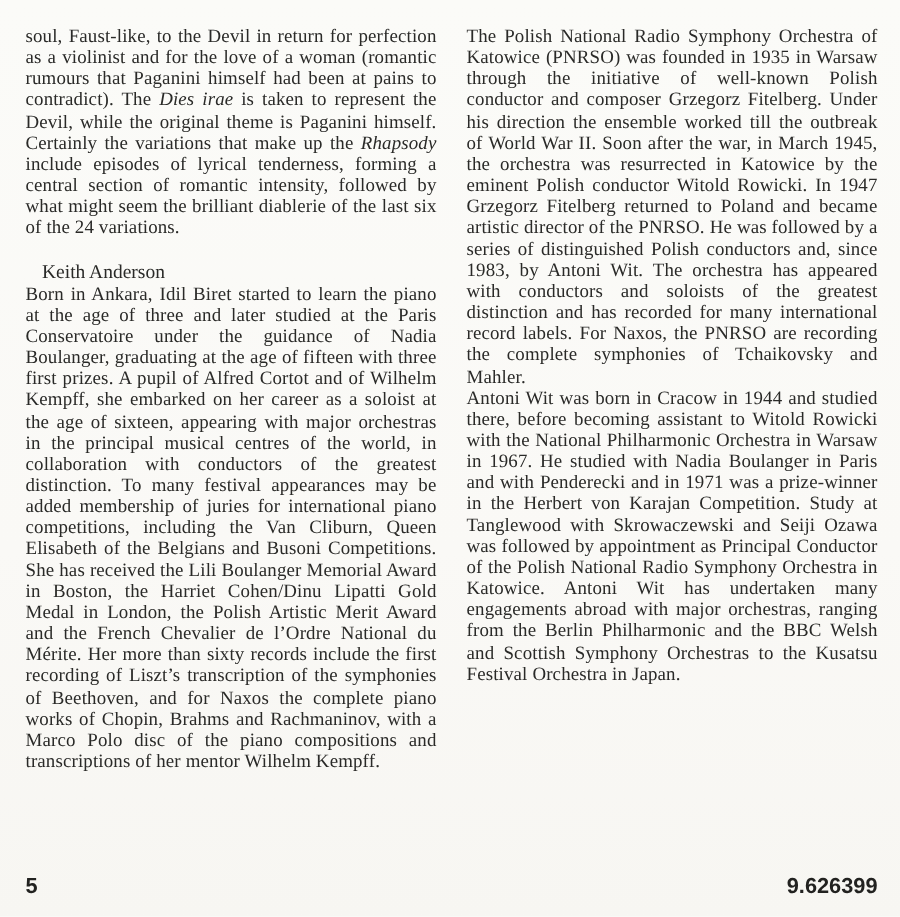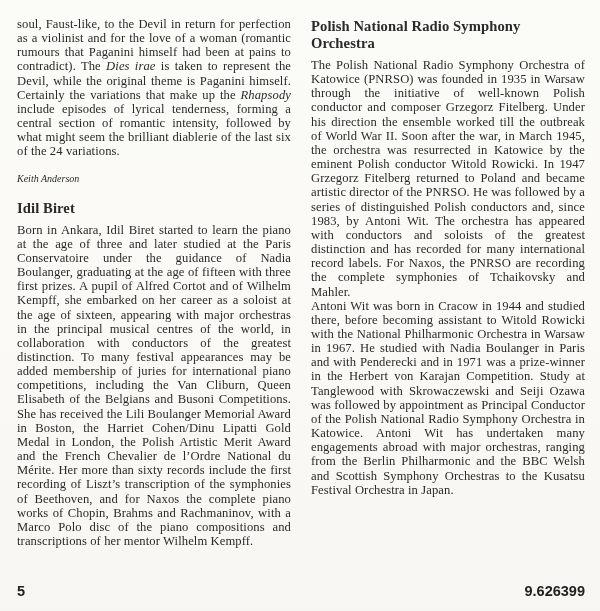--- a/index.html
+++ b/index.html
@@ -30,23 +30,22 @@
   }
   p.body {
     font-size: 12.6px;
     line-height: 14.15px;
     text-align: justify;
     margin: 0;
     letter-spacing: 0.1px;
   }
   p.body em { font-style: italic; }
   .author-credit {
-    font-size: 10px;
-    font-style: italic;
-    margin: 14px 0 0 0;
+    font-size: 13px;
+    margin: 14px 0 0 11px;
   }
   h2.section-heading {
     font-size: 14.6px;
     font-weight: bold;
     line-height: 17px;
     margin: 0 0 6px 0;
     letter-spacing: 0.1px;
   }
   .left .section-heading { margin-top: 16px; }
   .right .section-heading.first { margin-top: 1px; }
@@ -69,26 +68,24 @@
 <body>
 
 <div class="scan-page">
   <div class="columns">
 
     <div class="column left">
       <p class="body"><span>soul, Faust-like, to the Devil in return for perfection as a violinist and for the love of a woman (romantic rumours that Paganini himself had been at pains to contradict). The </span><em>Dies irae</em><span> is taken to represent the Devil, while the original theme is Paganini himself. Certainly the variations that make up the </span><em>Rhapsody</em><span> include episodes of lyrical tenderness, forming a central section of romantic intensity, followed by what might seem the brilliant diablerie of the last six of the 24 variations.</span></p>
 
       <p class="author-credit">Keith Anderson</p>
 
-      <h2 class="section-heading">Idil Biret</h2>
       <p class="body">Born in Ankara, Idil Biret started to learn the piano at the age of three and later studied at the Paris Conservatoire under the guidance of Nadia Boulanger, graduating at the age of fifteen with three first prizes. A pupil of Alfred Cortot and of Wilhelm Kempff, she embarked on her career as a soloist at the age of sixteen, appearing with major orchestras in the principal musical centres of the world, in collaboration with conductors of the greatest distinction. To many festival appearances may be added membership of juries for international piano competitions, including the Van Cliburn, Queen Elisabeth of the Belgians and Busoni Competitions. She has received the Lili Boulanger Memorial Award in Boston, the Harriet Cohen/Dinu Lipatti Gold Medal in London, the Polish Artistic Merit Award and the French Chevalier de l’Ordre National du Mérite. Her more than sixty records include the first recording of Liszt’s transcription of the symphonies of Beethoven, and for Naxos the complete piano works of Chopin, Brahms and Rachmaninov, with a Marco Polo disc of the piano compositions and transcriptions of her mentor Wilhelm Kempff.</p>
     </div>
 
     <div class="column right">
-      <h2 class="section-heading first">Polish National Radio Symphony Orchestra</h2>
       <p class="body">The Polish National Radio Symphony Orchestra of Katowice (PNRSO) was founded in 1935 in Warsaw through the initiative of well-known Polish conductor and composer Grzegorz Fitelberg. Under his direction the ensemble worked till the outbreak of World War II. Soon after the war, in March 1945, the orchestra was resurrected in Katowice by the eminent Polish conductor Witold Rowicki. In 1947 Grzegorz Fitelberg returned to Poland and became artistic director of the PNRSO. He was followed by a series of distinguished Polish conductors and, since 1983, by Antoni Wit. The orchestra has appeared with conductors and soloists of the greatest distinction and has recorded for many international record labels. For Naxos, the PNRSO are recording the complete symphonies of Tchaikovsky and Mahler.</p>
 
       <p class="body">Antoni Wit was born in Cracow in 1944 and studied there, before becoming assistant to Witold Rowicki with the National Philharmonic Orchestra in Warsaw in 1967. He studied with Nadia Boulanger in Paris and with Penderecki and in 1971 was a prize-winner in the Herbert von Karajan Competition. Study at Tanglewood with Skrowaczewski and Seiji Ozawa was followed by appointment as Principal Conductor of the Polish National Radio Symphony Orchestra in Katowice. Antoni Wit has undertaken many engagements abroad with major orchestras, ranging from the Berlin Philharmonic and the BBC Welsh and Scottish Symphony Orchestras to the Kusatsu Festival Orchestra in Japan.</p>
     </div>
 
   </div>
 
   <div class="page-footer">
     <span>5</span>
     <span>9.626399</span>

